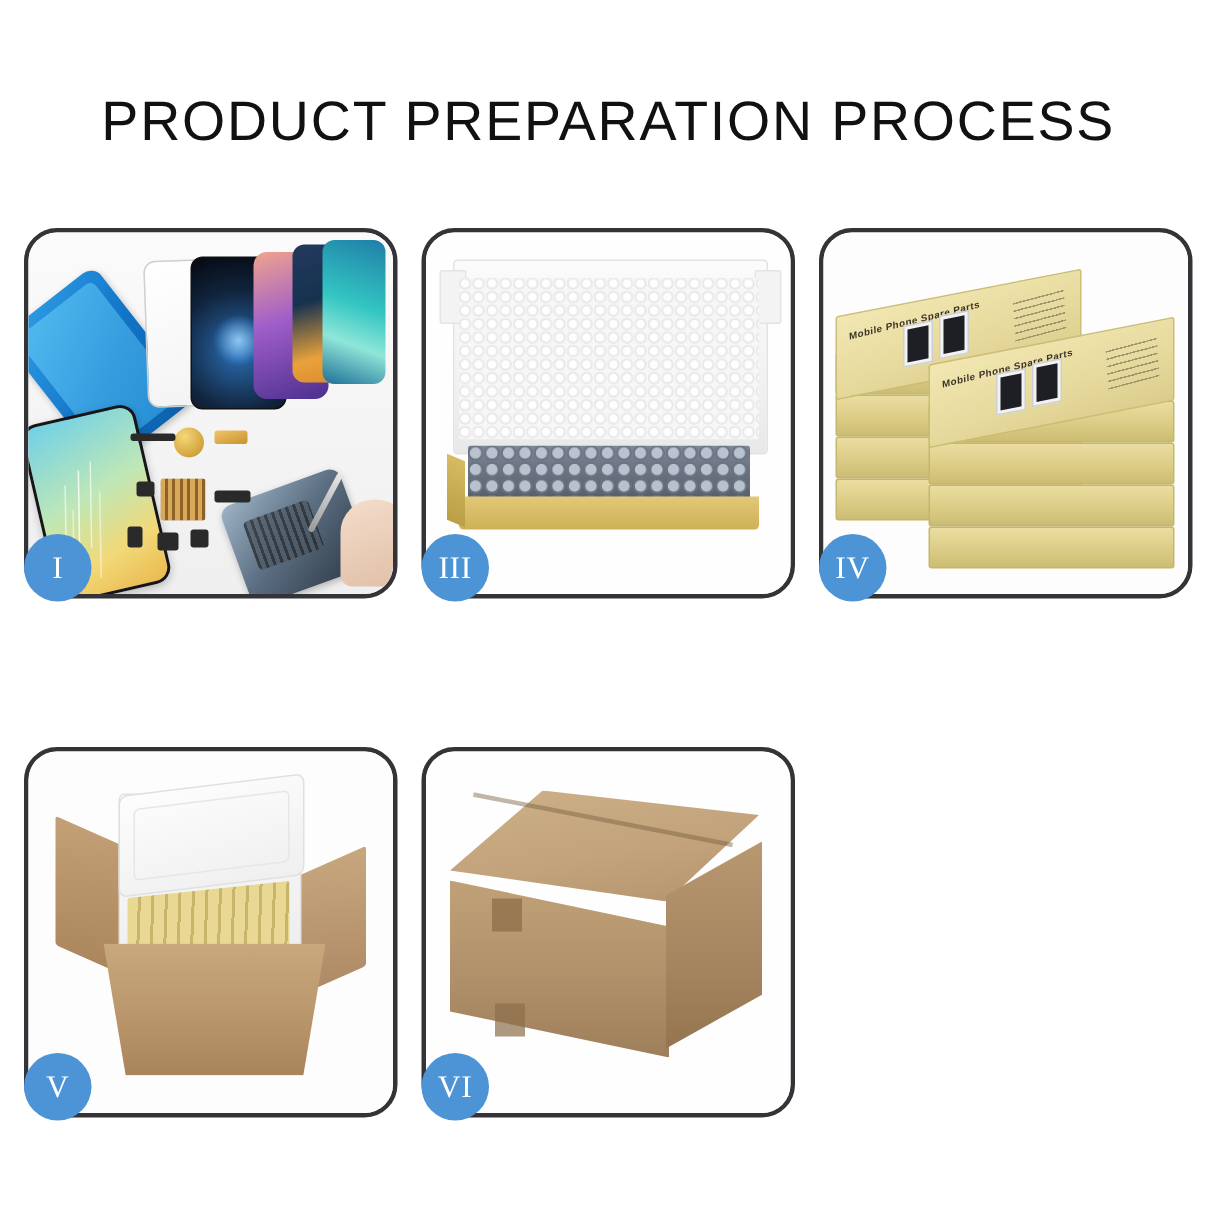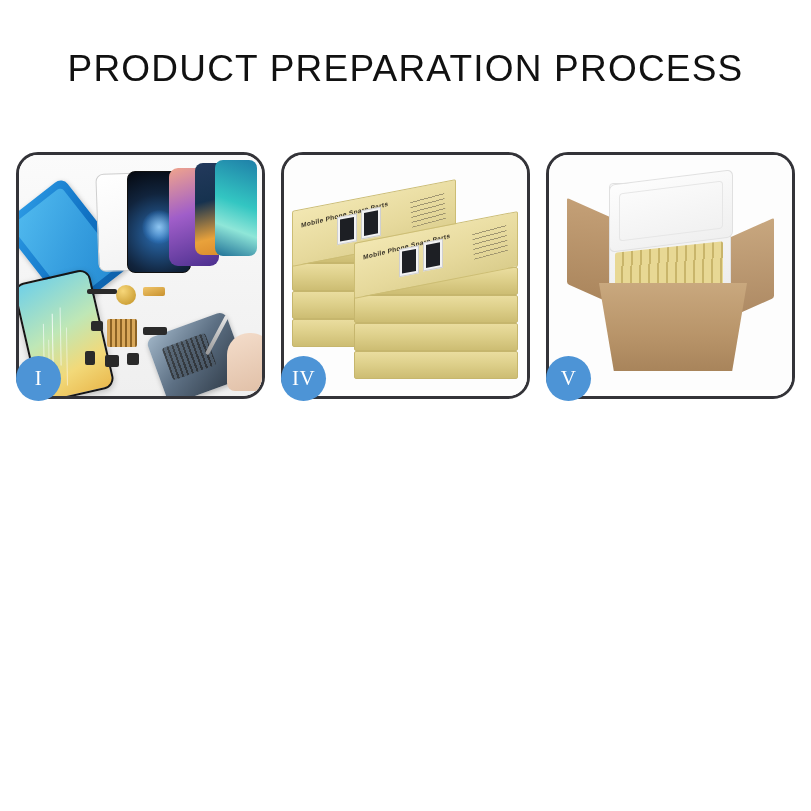--- a/index.html
+++ b/index.html
@@ -4,21 +4,21 @@
 <style>
   html,body{margin:0;padding:0;}
   body{
     width:811px;height:811px;background:#ffffff;
     font-family:"Liberation Sans", sans-serif;
     overflow:hidden;
   }
   .page{position:relative;width:811px;height:811px;background:#fff;}
 
   
-  .header{position:absolute;left:0;top:0;width:811px;text-align:center;}
+  .header{position:absolute;left:0;top:12px;width:811px;text-align:center;}
   .title{
     margin:0;padding-top:48px;
     font-size:37px;line-height:42px;font-weight:400;
     letter-spacing:1.2px;color:#111;white-space:nowrap;
   }
   .subtitle{
     margin:0;padding-top:11px;
     font-size:16.5px;line-height:20px;font-weight:400;
     letter-spacing:.1px;color:#1a1a1a;white-space:nowrap;
   }
@@ -347,20 +347,31 @@
         <div class="chip" style="left:66px;top:196px;width:10px;height:14px;"></div>
         <div class="chip" style="left:86px;top:200px;width:14px;height:12px;"></div>
         <div class="chip" style="left:108px;top:198px;width:12px;height:12px;"></div>
         <div class="tweezer"></div>
         <div class="hand"></div>
       </div>
       <div class="badge">I</div>
     </div>
 
 
+    <div class="card">
+      <div class="card-inner p3">
+        <div class="m-lid"></div>
+        <div class="m-foam"></div>
+        <div class="m-tray"></div>
+        <div class="m-bub"></div>
+        <div class="m-front"></div>
+        <div class="m-side"></div>
+      </div>
+      <div class="badge">III</div>
+    </div>
 
     <div class="card">
       <div class="card-inner p4">
         <div class="stack">
           <div class="bx" style="left:2px;top:64px;"></div>
           <div class="bx" style="left:2px;top:92px;"></div>
           <div class="bx" style="left:2px;top:120px;"></div>
           <div class="bx" style="left:2px;top:148px;"></div>
           <div class="bx" style="left:64px;top:96px;"></div>
           <div class="bx" style="left:64px;top:124px;"></div>
@@ -389,15 +400,26 @@
         <div class="c-flapL"></div>
         <div class="c-flapR"></div>
         <div class="c-foam"></div>
         <div class="c-gold"></div>
         <div class="c-foamlid"></div>
         <div class="c-body"></div>
       </div>
       <div class="badge">V</div>
     </div>
 
+    <div class="card">
+      <div class="card-inner p6">
+        <div class="k-top"></div>
+        <div class="k-left"></div>
+        <div class="k-right"></div>
+        <div class="k-seam"></div>
+        <div class="k-tape1"></div>
+        <div class="k-tape2"></div>
+      </div>
+      <div class="badge">VI</div>
+    </div>
 
   </div>
 </div>
 
 </body></html>

